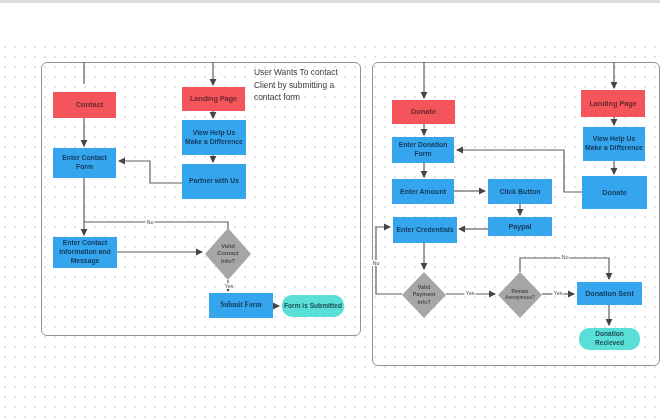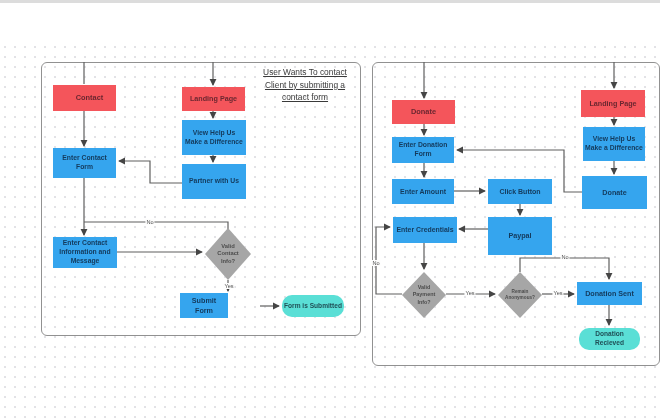--- a/index.html
+++ b/index.html
@@ -14,40 +14,40 @@
   #panel-right{left:372px;top:62px;width:286px;height:302px;}
   svg.wires{position:absolute;left:0;top:0;width:660px;height:418px;}
   svg.wires polyline{fill:none;stroke:#5f5f5f;stroke-width:1.2;}
   .node{position:absolute;display:flex;align-items:center;justify-content:center;
         text-align:center;font-size:6.8px;line-height:1.3;padding:2px;box-sizing:border-box;}
   .red{background:#f4555b;color:#6b2730;font-weight:bold;}
   .blue{background:#35a5ee;color:#143a5c;font-weight:bold;}
   .teal{background:#5adfd6;color:#1f4e55;border-radius:10px;font-weight:bold;}
   .diamond{background:#a6a6a6;color:#4c4c4c;
            clip-path:polygon(50% 0,100% 50%,50% 100%,0 50%);font-weight:bold;}
-  .flow-title{position:absolute;left:254px;top:66px;width:102px;text-align:center;
-              font-size:8.4px;line-height:1.5;color:#3a3a3a;text-decoration:underline;}
+  .flow-title{position:absolute;left:254px;top:66px;width:102px;text-align:left;
+              font-size:8.4px;line-height:1.5;color:#3a3a3a;}
   .edge-label{position:absolute;font-size:5.6px;color:#4f4f4f;background:#fdfdfd;
               padding:0 1px;transform:translate(-50%,-50%);}
   
-  #n-contact{left:53px;top:85px;width:63px;height:26px;font-size:7.4px;padding-left:12px;}
+  #n-contact{left:53px;top:92px;width:63px;height:26px;font-size:7.4px;padding-left:12px;}
   #n-landing-l{left:182px;top:87px;width:63px;height:24px;font-size:7.2px;}
   #n-viewhelp-l{left:182px;top:120px;width:64px;height:35px;}
   #n-partner{left:182px;top:164px;width:64px;height:35px;}
   #n-ecf{left:53px;top:148px;width:63px;height:30px;}
   #n-eci{left:53px;top:237px;width:64px;height:31px;}
   #n-validcontact{left:205px;top:228px;width:46px;height:52px;font-size:5.8px;padding:6px;}
-  #n-submit{left:180px;top:293px;width:48px;height:25px;font-size:7.2px;}
+  #n-submit{left:209px;top:293px;width:64px;height:25px;font-size:7.2px;font-family:Liberation Serif, serif;}
   #n-formsub{left:282px;top:295px;width:62px;height:22px;font-size:6.6px;}
   
   #n-donate-start{left:392px;top:100px;width:63px;height:24px;font-size:7.4px;}
   #n-edf{left:392px;top:137px;width:62px;height:26px;}
   #n-amount{left:392px;top:179px;width:62px;height:25px;font-size:7px;}
   #n-clickbtn{left:488px;top:179px;width:64px;height:25px;font-size:7px;}
-  #n-paypal{left:488px;top:217px;width:64px;height:38px;font-size:7.2px;}
+  #n-paypal{left:488px;top:217px;width:64px;height:19px;font-size:7.2px;}
   #n-creds{left:393px;top:217px;width:64px;height:26px;font-size:6.9px;}
   #n-landing-r{left:581px;top:90px;width:64px;height:27px;font-size:7.2px;}
   #n-viewhelp-r{left:583px;top:127px;width:62px;height:34px;}
   #n-donate-nav{left:582px;top:176px;width:65px;height:33px;font-size:7.2px;}
   #n-validpay{left:402px;top:272px;width:44px;height:46px;font-size:5.4px;padding:5px;}
   #n-anon{left:498px;top:272px;width:44px;height:46px;font-size:4.7px;padding:5px;}
   #n-dsent{left:577px;top:282px;width:65px;height:23px;font-size:7.2px;text-align:right;}
   #n-drecv{left:579px;top:328px;width:61px;height:22px;font-size:6.6px;}
   
   #lbl-no-l{left:150px;top:222px;}

